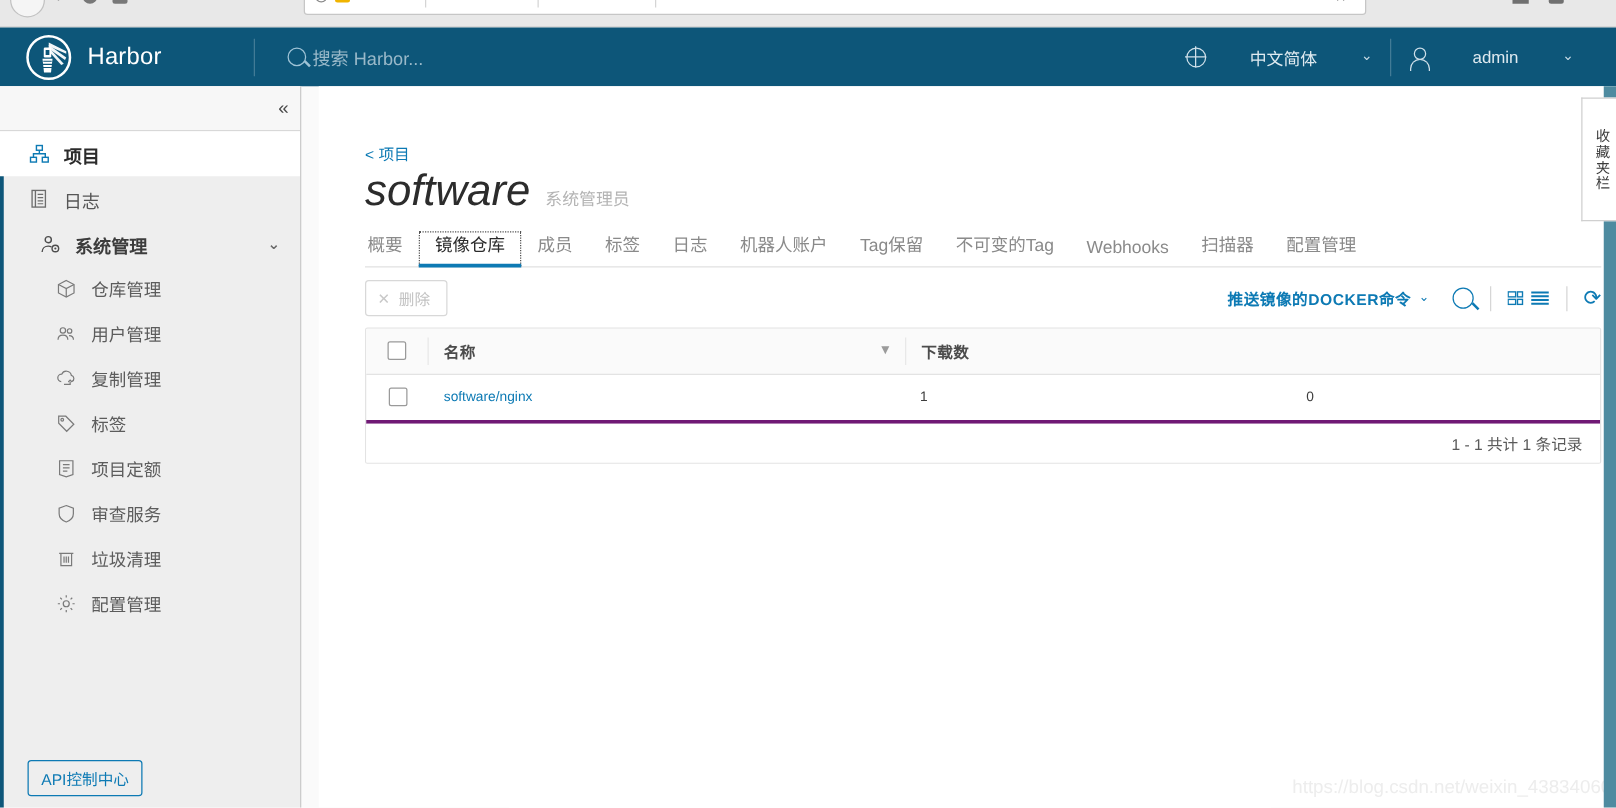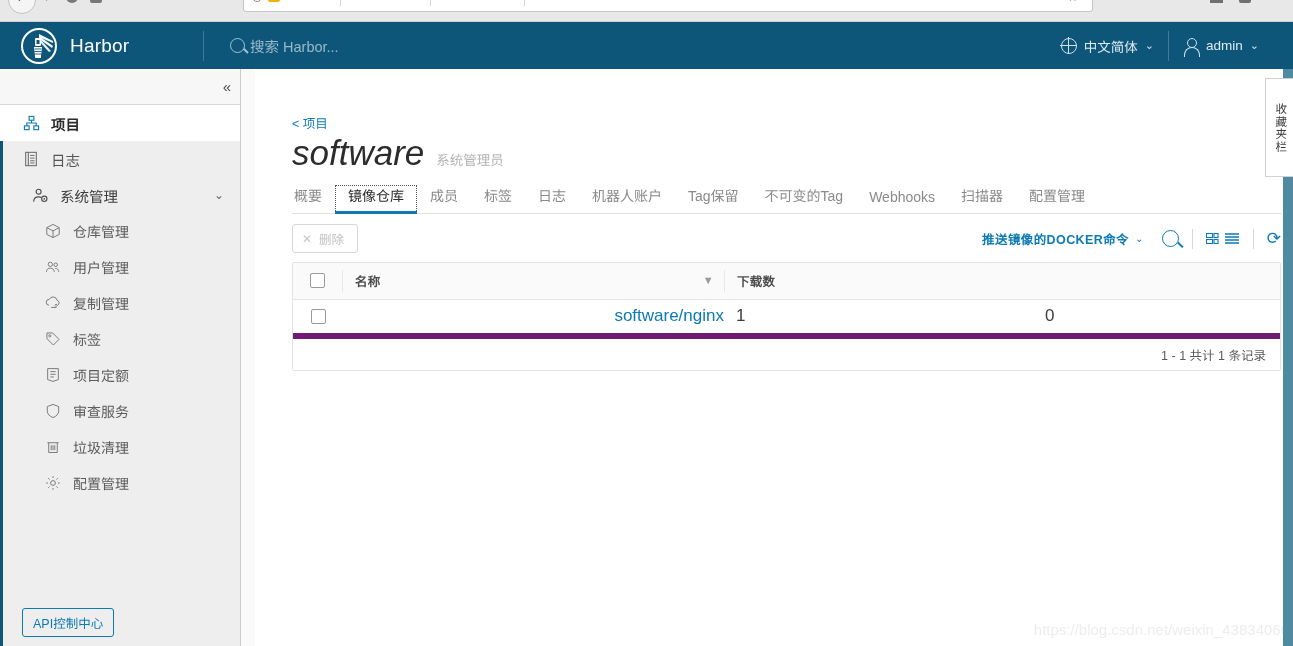--- a/index.html
+++ b/index.html
@@ -147,20 +147,21 @@
     padding-right: 20px;
   }
   .nav-item {
     display: flex;
     align-items: center;
     color: #dfeaf0;
     font-size: 13.5px;
     padding: 0 14px;
     cursor: pointer;
     white-space: nowrap;
+    gap: 28px;
   }
   .globe-ico {
     width: 16px; height: 16px;
     border: 1.4px solid #cfe0ea;
     border-radius: 50%;
     margin-right: 7px;
     position: relative;
   }
   .globe-ico::before {
     content:"";
@@ -245,21 +246,21 @@
     color: #565656;
     cursor: pointer;
     position: relative;
   }
   .nav-row.active {
     background: #ffffff;
     color: #2b2b2b;
     font-weight: 600;
   }
   .nav-row.group {
-    font-weight: 400;
+    font-weight: 700;
     color: #3d3d3d;
     padding-right: 16px;
     padding-left: 31px;
   }
   .nav-row .ico {
     width: 18px; height: 18px;
     margin-right: 11px;
     flex: 0 0 auto;
     display: inline-flex;
     align-items: center;
@@ -451,37 +452,37 @@
     border-right: 1px solid #e8e8e8;
     height: 22px;
   }
   .chk {
     width: 15px; height: 15px;
     border: 1px solid #9a9a9a;
     border-radius: 2px;
     background: #fff;
     cursor: pointer;
   }
-  .col-name { flex: 0 0 381px; padding-left: 12px; display: flex; align-items: center; justify-content: flex-end; }
+  .col-name { flex: 0 0 381px; padding-left: 12px; display: flex; align-items: center; }
   .col-tag  { flex: 0 0 309px; padding-left: 12px; border-left: 1px solid #e8e8e8; height: 22px; display:flex; align-items:center;}
   .col-dl   { flex: 1 1 auto;  padding-left: 12px; border-left: 1px solid #e8e8e8; height: 22px; display:flex; align-items:center;}
   .filter-ico {
     margin-left: auto;
     margin-right: 10px;
     color: #9b9b9b;
     font-size: 11px;
     cursor: pointer;
     line-height: 1;
   }
   .grid-row {
     display: flex;
     align-items: center;
     height: 39px;
-    border-bottom: 6px solid #701a75;
-    font-size: 17px;
+    border-bottom: 3px solid #701a75;
+    font-size: 11px;
     color: #3d3d3d;
   }
   .grid-row .col-name,
   .grid-row .col-tag,
   .grid-row .col-dl { border-left: none; }
   .grid-row .cell-chk { border-right: none; }
   .repo-link { color: #0d7ab4; cursor: pointer; }
   .grid-foot {
     height: 31px;
     display: flex;

